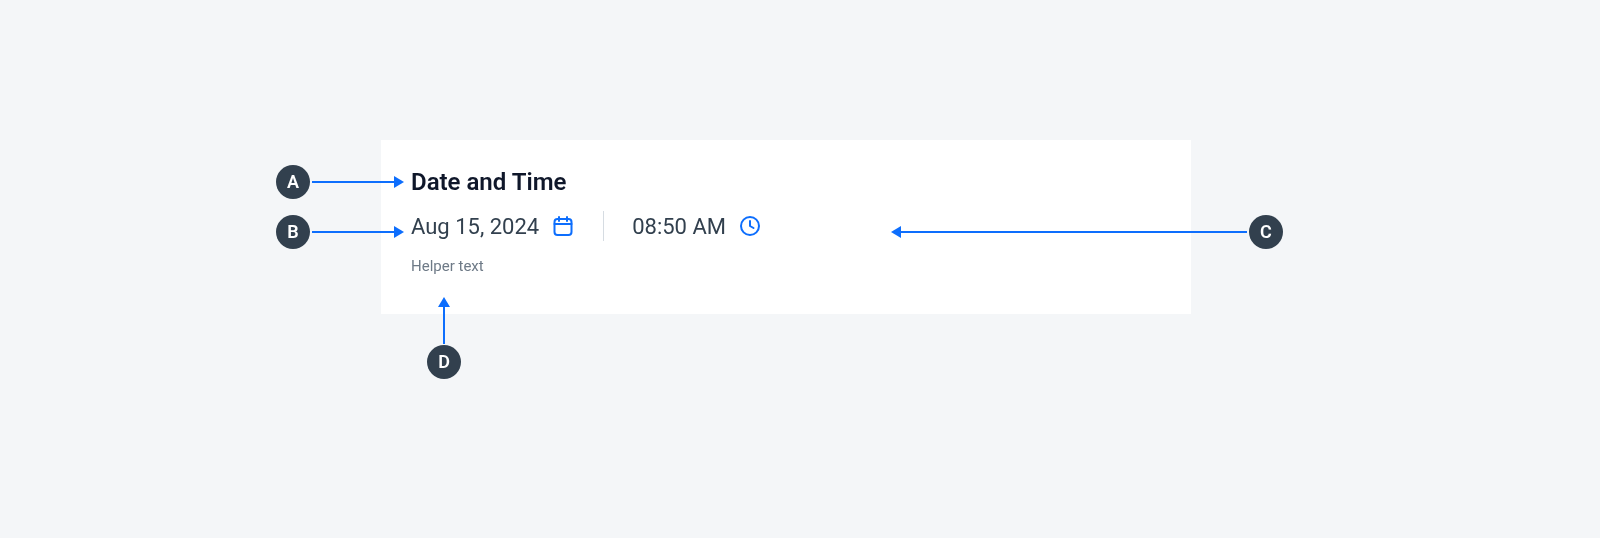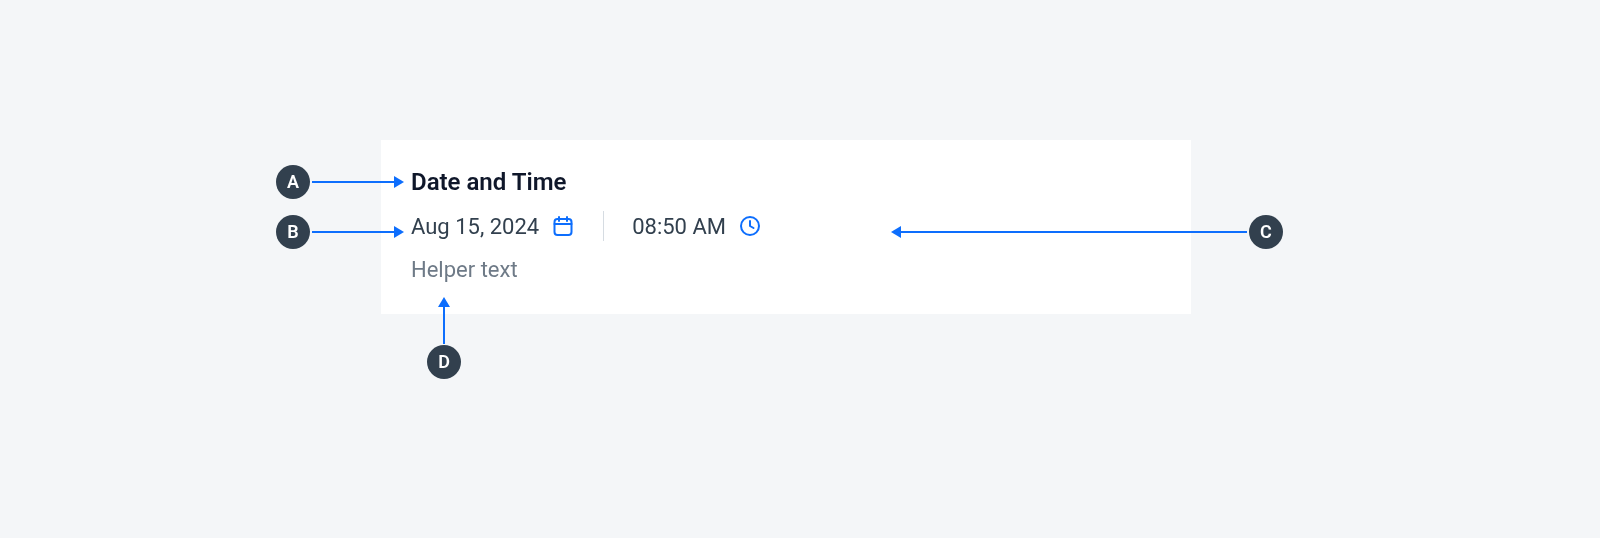--- a/index.html
+++ b/index.html
@@ -51,21 +51,21 @@
     justify-content: center;
   }
   .icon svg { display:block; }
   .divider {
     width: 1px;
     height: 30px;
     background: #d6dce2;
     margin: 0 28px;
   }
   .helper {
-    font-size: 22px;
+    font-size: 15px;
     color: #6e7a87;
   }
 
   
   .marker {
     position: absolute;
     width: 34px;
     height: 34px;
     border-radius: 50%;
     background: #32404e;

